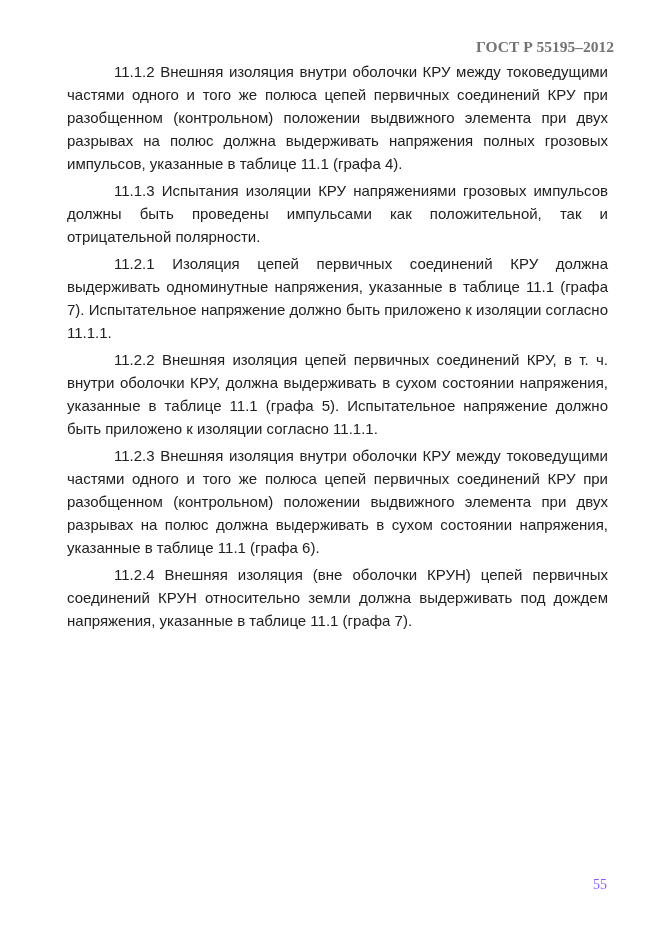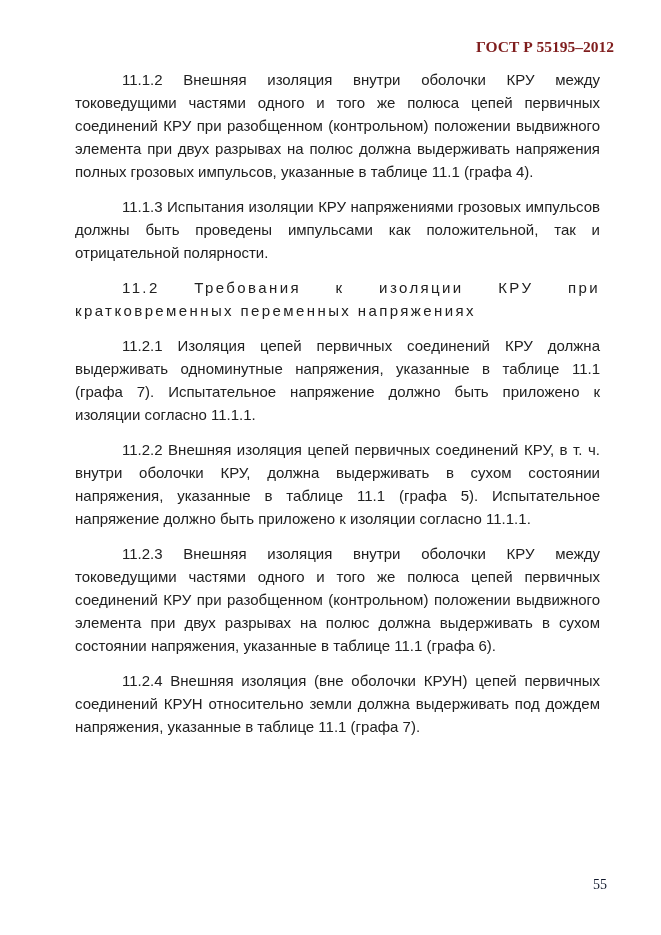--- a/index.html
+++ b/index.html
@@ -16,59 +16,58 @@
     font-family: "Liberation Sans", sans-serif;
     color: #212121;
   }
   .page-header {
     margin: 38px 47px 0 63px;
     text-align: right;
     font-family: "Liberation Serif", serif;
     font-weight: bold;
     font-size: 15.5px;
     line-height: 18px;
-    color: #7f1d1d;
+    color: #737373;
   }
   .content {
     margin: 4px 49px 0 63px;
     font-size: 15px;
     line-height: 23px;
     text-align: justify;
     text-align-last: left;
     hyphens: none;
   }
   .content p {
-    margin: 12px;
+    margin: 4px;
     padding: 0;
     text-indent: 47px;
   }
   .section-heading {
     letter-spacing: 2.4px;
   }
   .page-number {
     position: absolute;
     top: 876px;
     right: 54px;
     font-family: "Liberation Serif", serif;
     font-size: 14px;
     line-height: 17px;
-    color: #0f172a;
+    color: #8b5cf6;
   }
 </style>
 </head>
 <body>
 
 <div class="page">
 
   <div class="page-header">ГОСТ Р 55195–2012</div>
 
   <div class="content">
     <p>11.1.2 Внешняя изоляция внутри оболочки КРУ между токоведущими частями одного и того же полюса цепей первичных соединений КРУ при разобщенном (контрольном) положении выдвижного элемента при двух разрывах на полюс должна выдерживать напряжения полных грозовых импульсов, указанные в таблице 11.1 (графа 4).</p>
     <p>11.1.3 Испытания изоляции КРУ напряжениями грозовых импульсов должны быть проведены импульсами как положительной, так и отрицательной полярности.</p>
-    <p class="section-heading">11.2 Требования к изоляции КРУ при кратковременных переменных напряжениях</p>
     <p>11.2.1 Изоляция цепей первичных соединений КРУ должна выдерживать одноминутные напряжения, указанные в таблице 11.1 (графа 7). Испытательное напряжение должно быть приложено к изоляции согласно 11.1.1.</p>
     <p>11.2.2 Внешняя изоляция цепей первичных соединений КРУ, в т. ч. внутри оболочки КРУ, должна выдерживать в сухом состоянии напряжения, указанные в таблице 11.1 (графа 5). Испытательное напряжение должно быть приложено к изоляции согласно 11.1.1.</p>
     <p>11.2.3 Внешняя изоляция внутри оболочки КРУ между токоведущими частями одного и того же полюса цепей первичных соединений КРУ при разобщенном (контрольном) положении выдвижного элемента при двух разрывах на полюс должна выдерживать в сухом состоянии напряжения, указанные в таблице 11.1 (графа 6).</p>
     <p>11.2.4 Внешняя изоляция (вне оболочки КРУН) цепей первичных соединений КРУН относительно земли должна выдерживать под дождем напряжения, указанные в таблице 11.1 (графа 7).</p>
   </div>
 
   <div class="page-number">55</div>
 
 </div>
 

